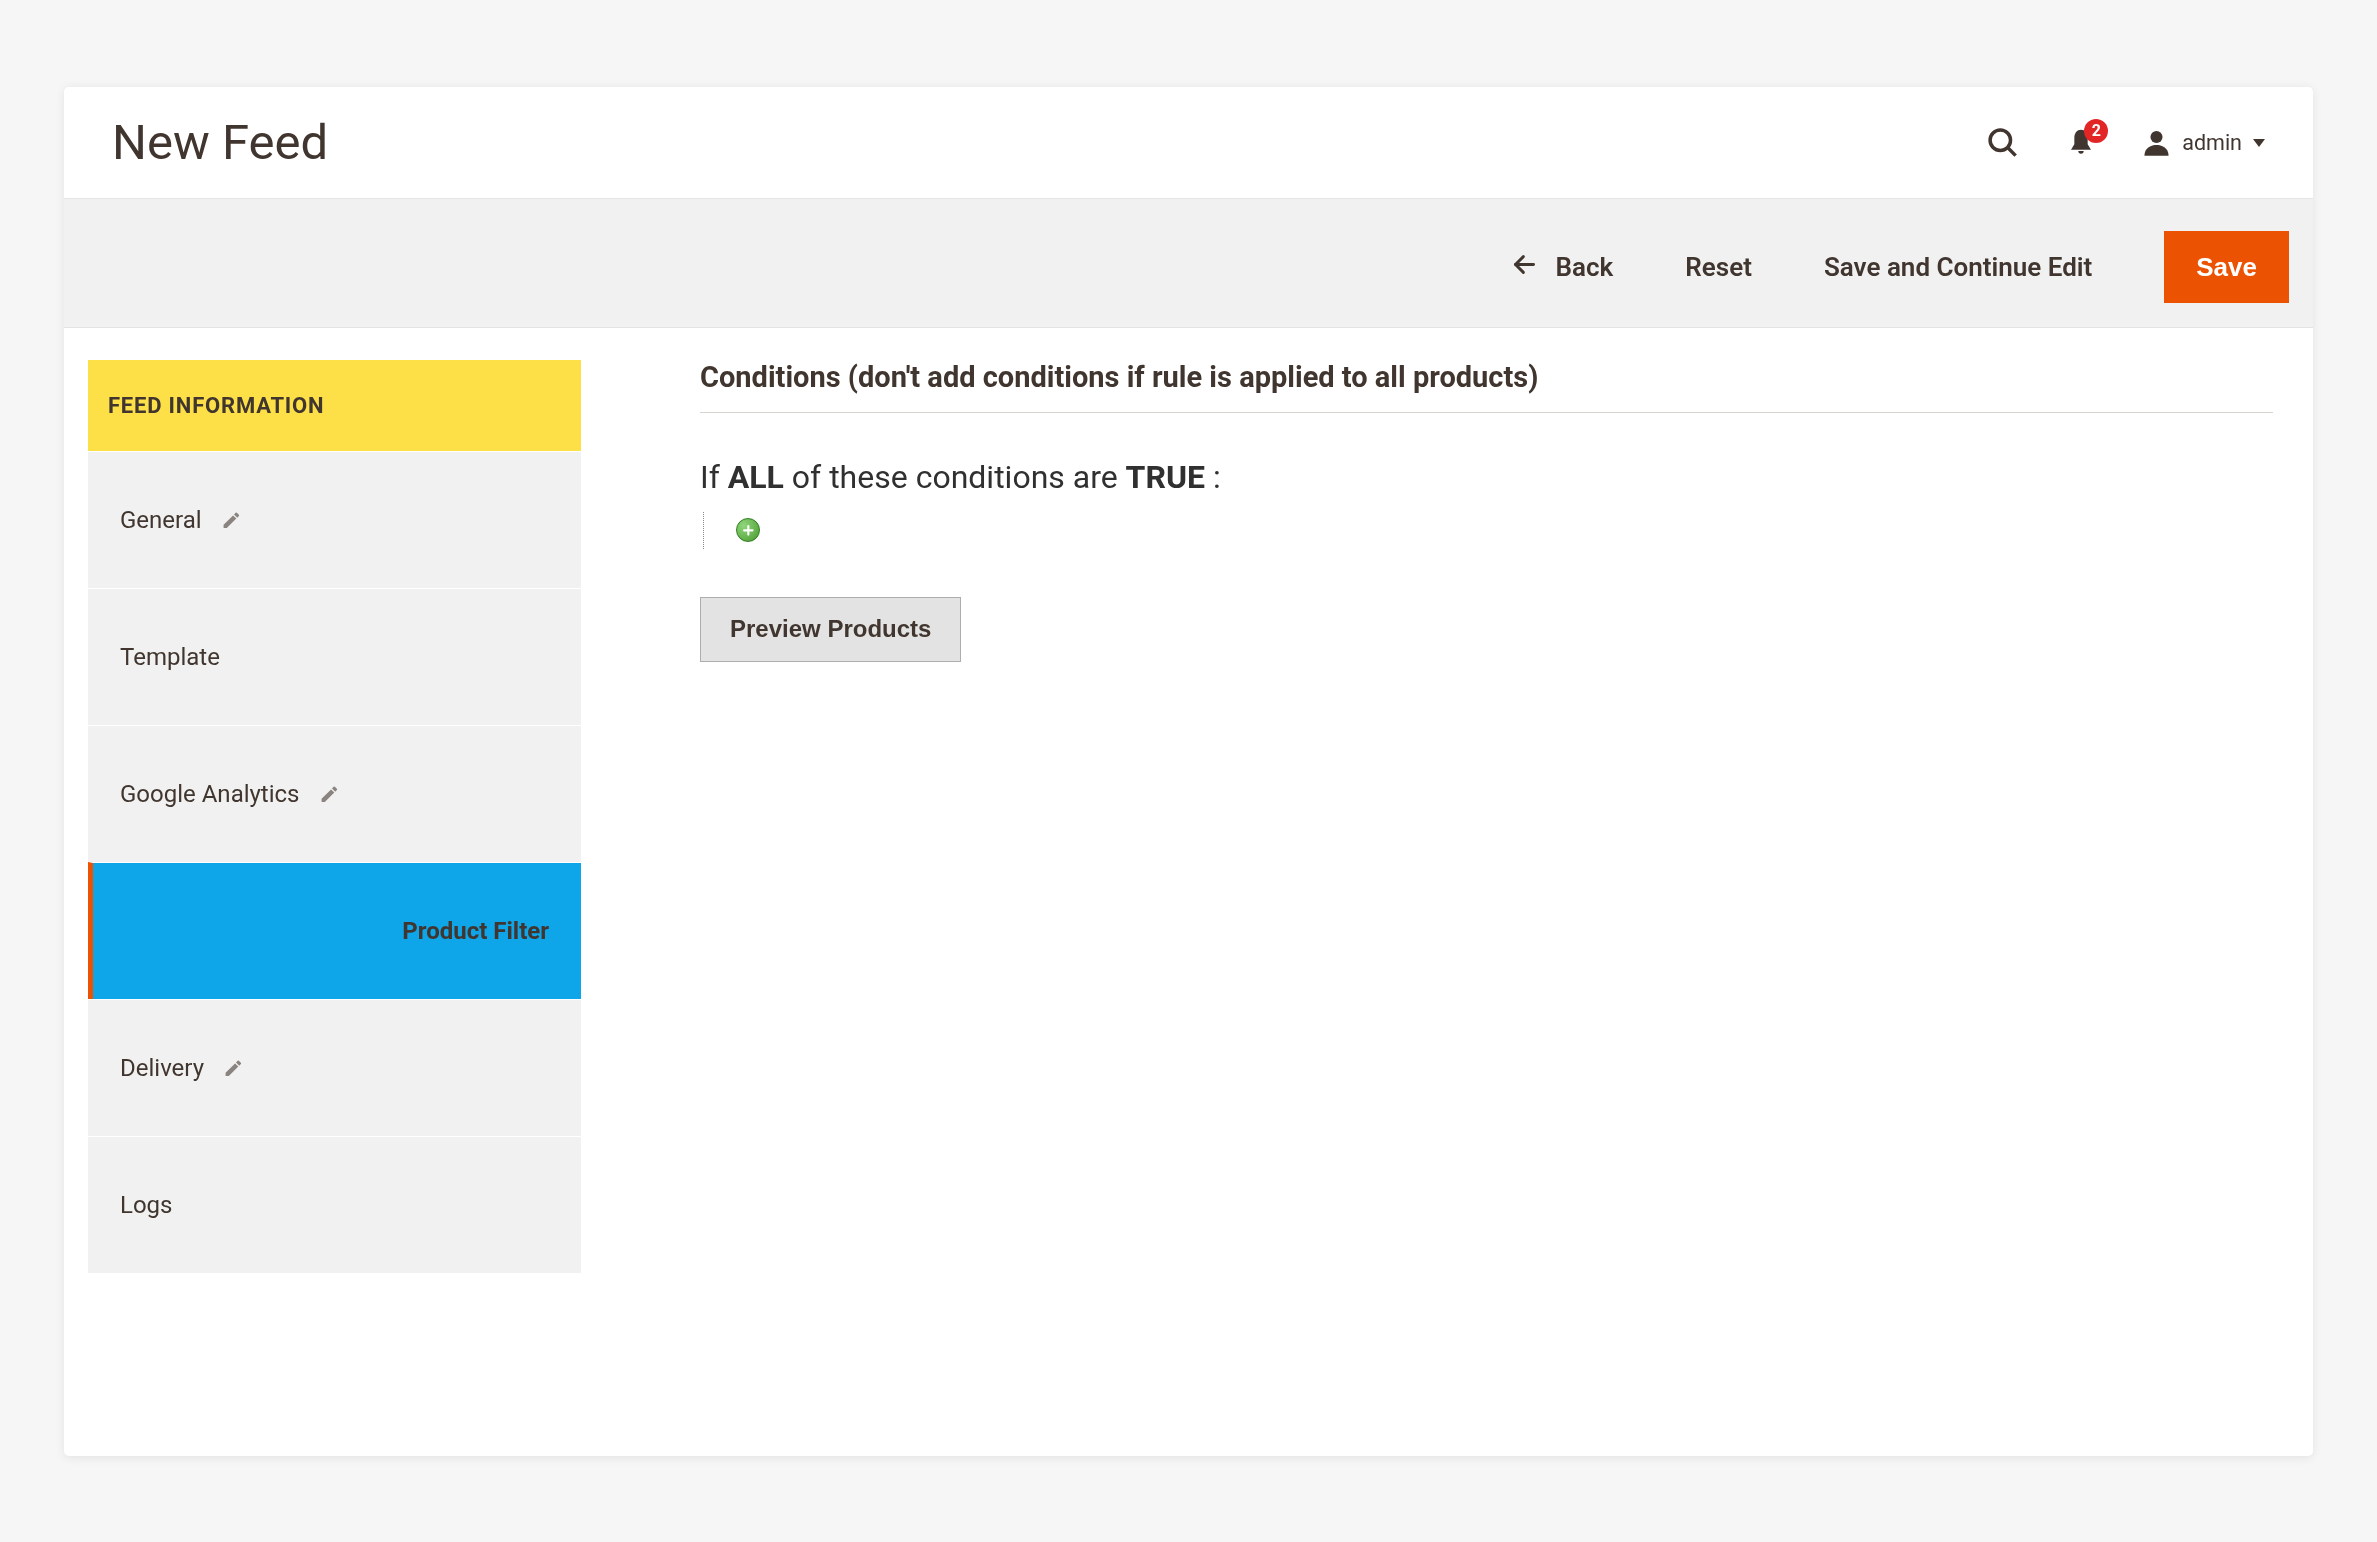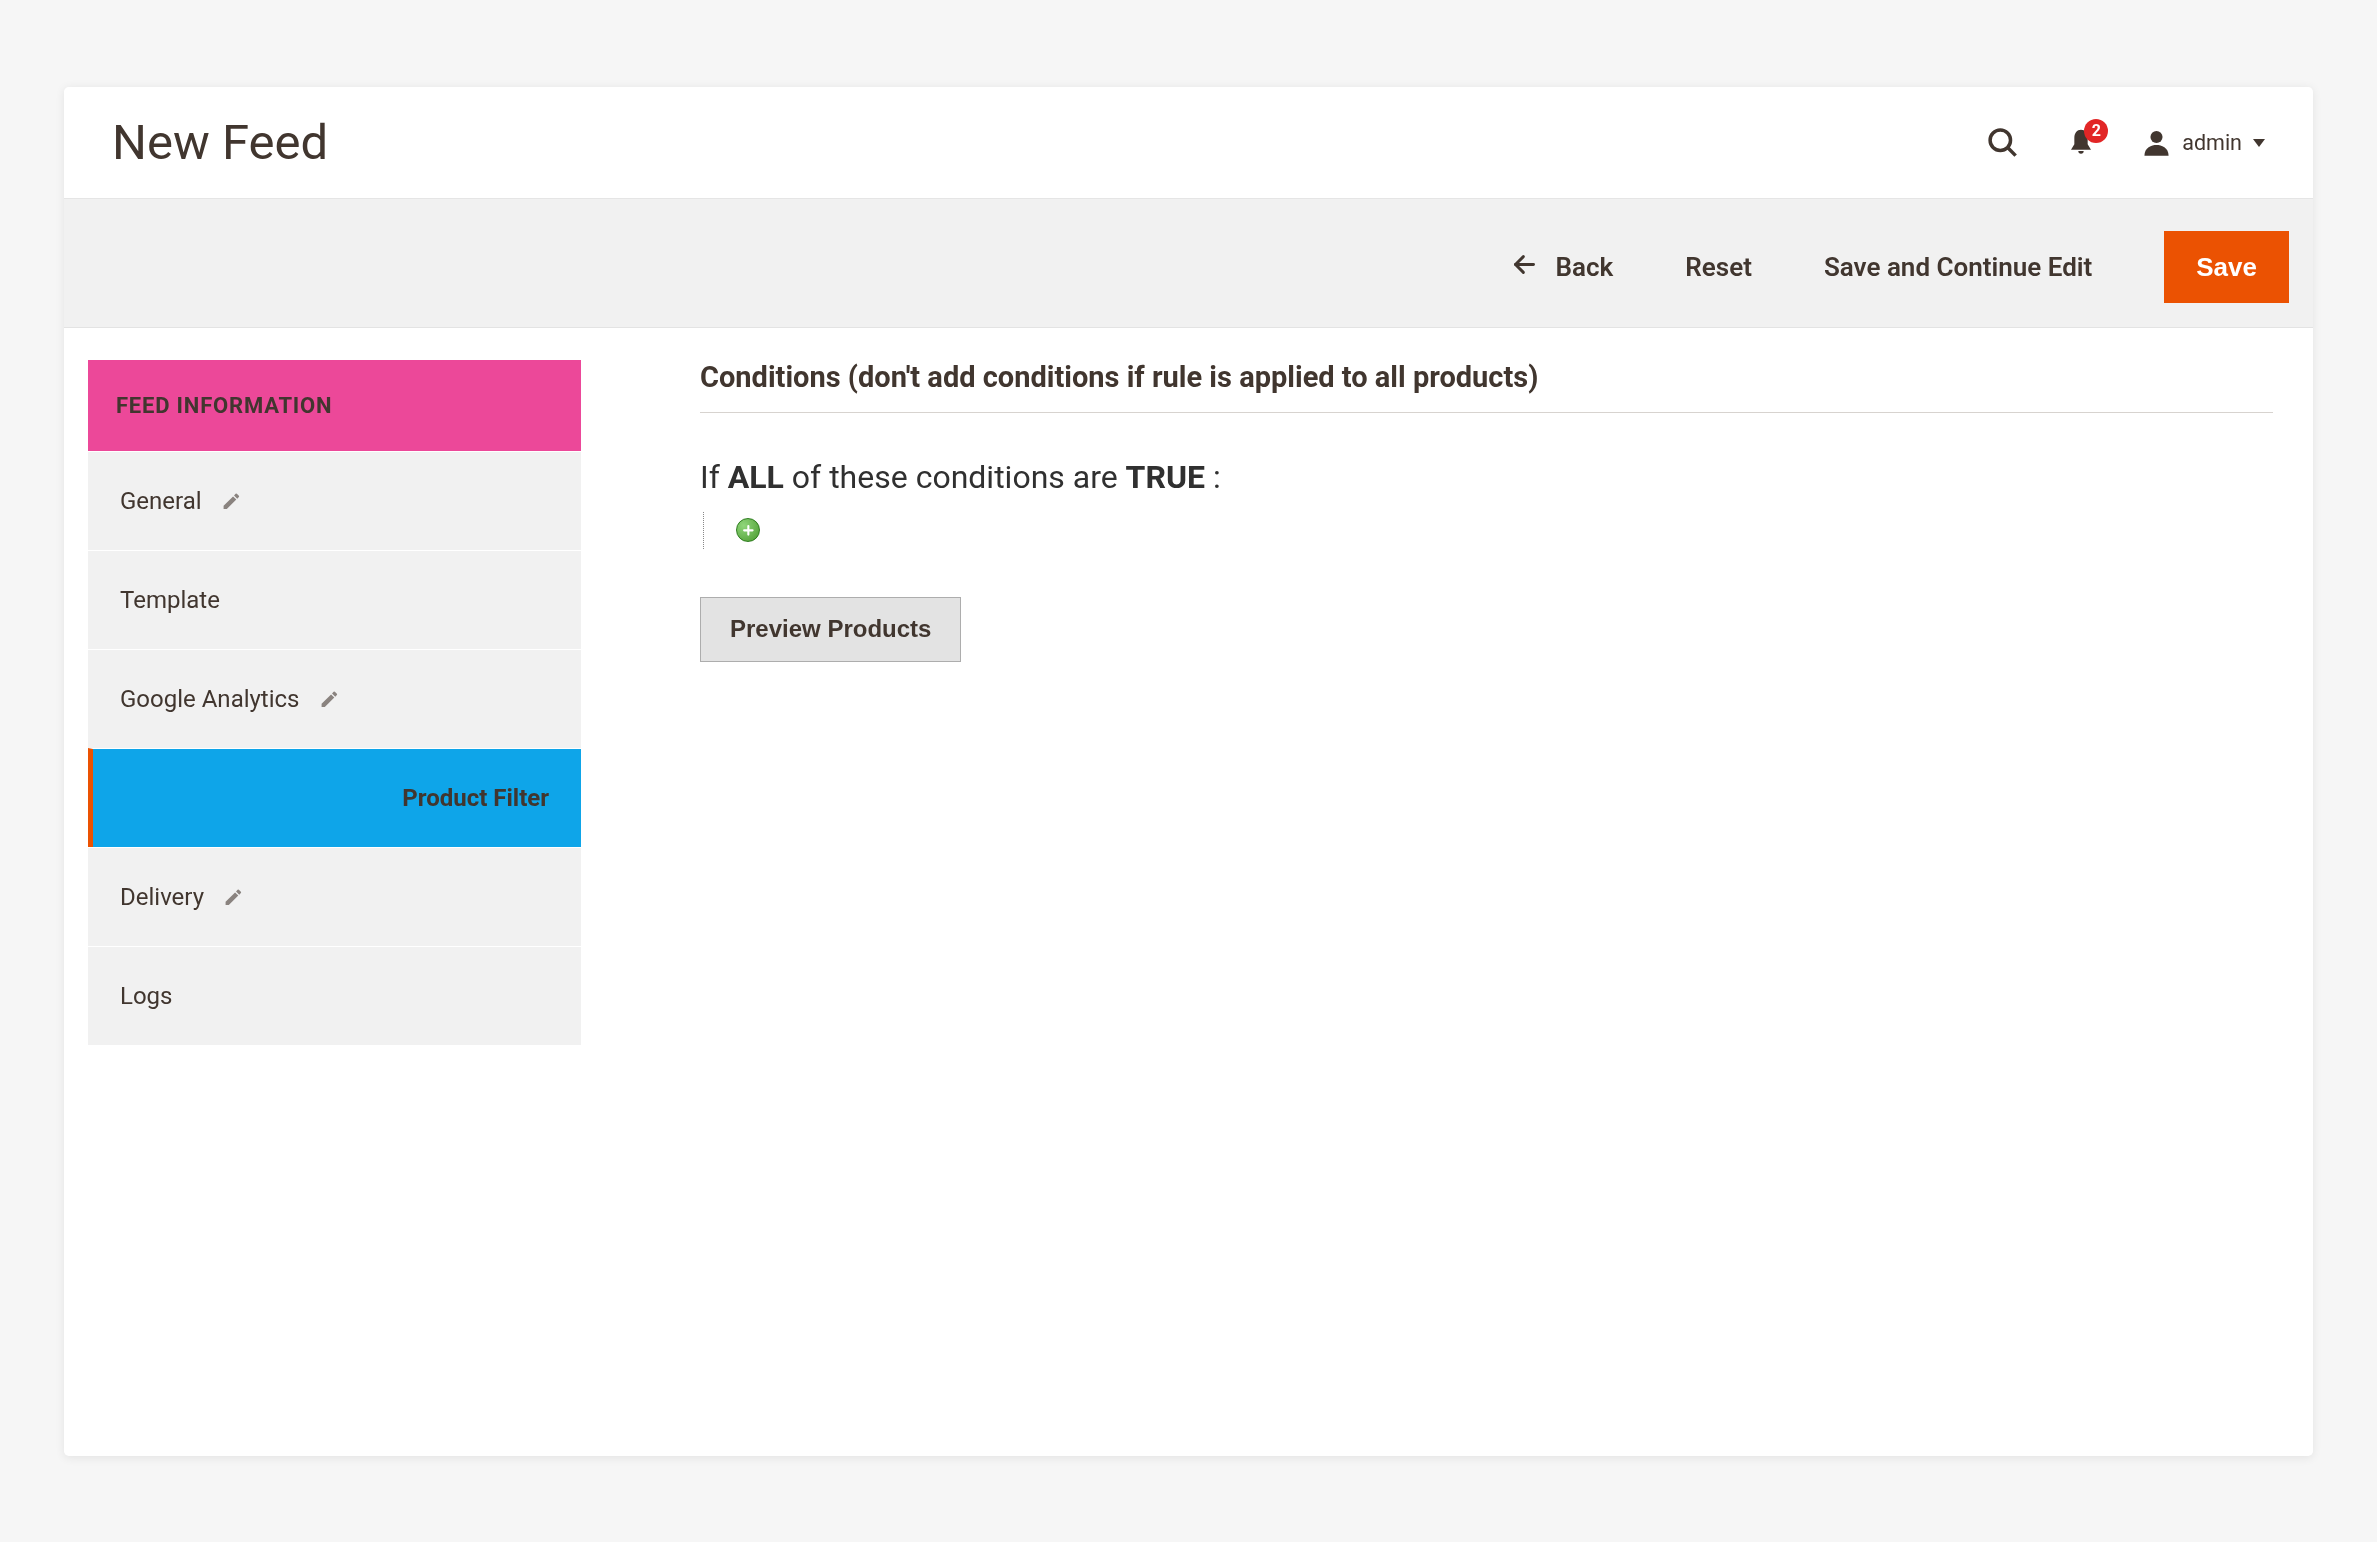--- a/index.html
+++ b/index.html
@@ -121,32 +121,32 @@
     flex: 1;
     padding: 32px 24px 0 24px;
     gap: 32px;
     overflow: hidden;
   }
   .sidebar {
     width: 493px;
     flex-shrink: 0;
   }
   .sidebar-header {
-    background: #ec4899;
+    background: #fde047;
     font-size: 22px;
     font-weight: 700;
     letter-spacing: 0.8px;
     color: #41362f;
-    padding: 33px 28px;
+    padding: 33px 20px;
   }
   .sidebar-item {
     background: #f1f1f1;
     font-size: 24px;
     color: #41362f;
-    padding: 35px 32px;
+    padding: 54px 32px;
     border-top: 0.8px solid #fff;
     cursor: pointer;
     display: flex;
     align-items: center;
     gap: 19px;
   }
   .sidebar-item.active {
     background: #0ea5e9;
     font-weight: 700;
     border-left: 5.6px solid #eb5202;

